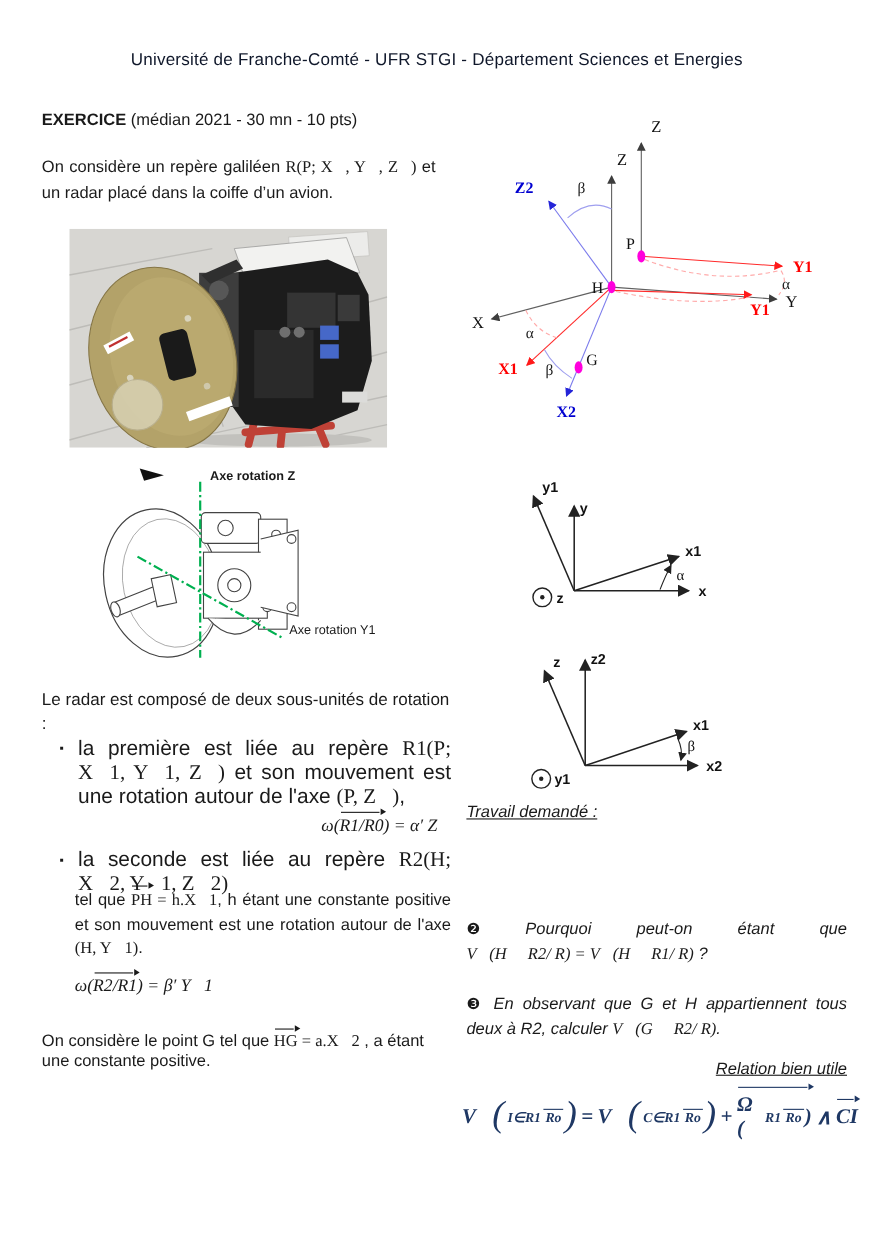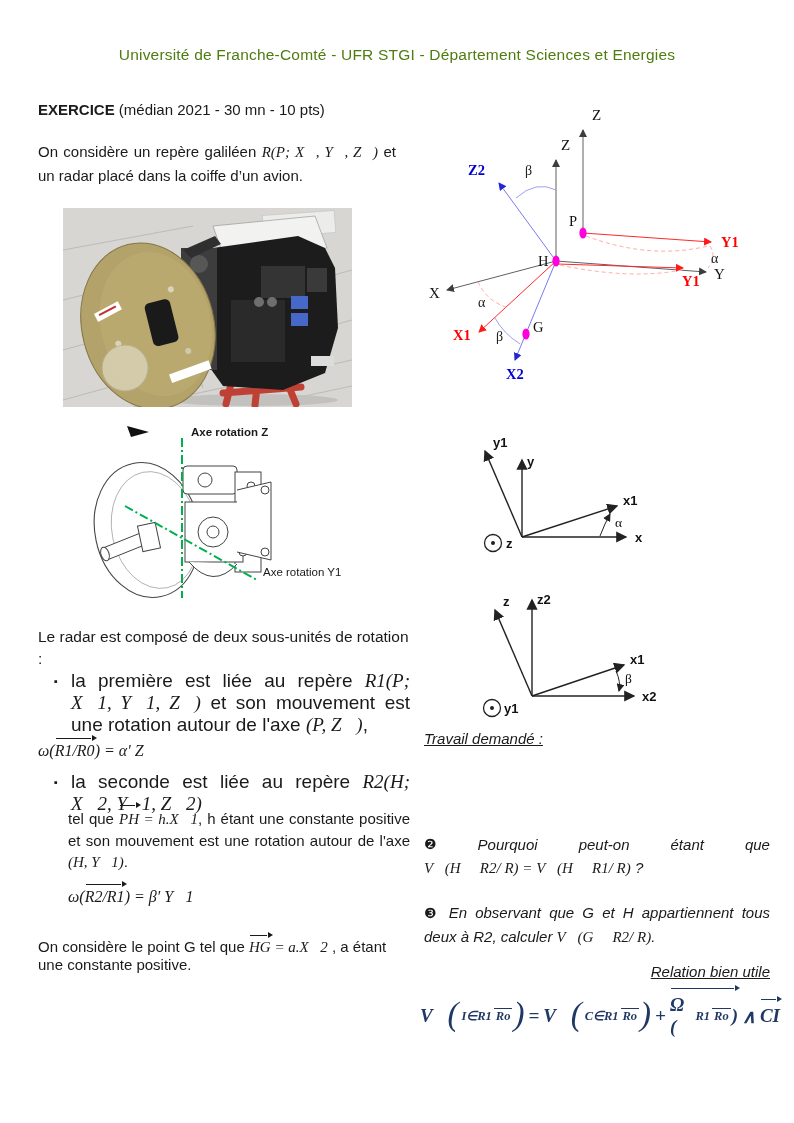--- a/index.html
+++ b/index.html
@@ -1,46 +1,46 @@
 <!DOCTYPE html>
 <html><head>
 <meta charset="utf-8">
 <style>
   html,body{margin:0;padding:0;background:#ffffff;}
   #page{position:relative;width:794px;height:1123px;background:#fff;overflow:hidden;
         font-family:"Liberation Sans",sans-serif;color:#1a1a1a;}
   .abs{position:absolute;}
 
   
-  #hdr{top:46px;left:0;width:794px;text-align:center;font-size:15.5px;color:#4d7c0f;letter-spacing:.2px;}
+  #hdr{top:46px;left:0;width:794px;text-align:center;font-size:15.5px;color:#0f172a;letter-spacing:.2px;}
 
   
   #title{top:101px;left:38px;font-size:15px;}
   #title b{font-weight:bold;}
 
   
   .para{font-size:15px;line-height:23px;text-align:justify;}
-  .math{font-family:"Liberation Serif",serif;font-style:italic;}
+  .math{font-family:"Liberation Serif",serif;}
   .eq{font-family:"Liberation Serif",serif;font-style:italic;font-size:16px;}
 
   
   .wvec{position:relative;display:inline-block;}
   .wvec::before{content:"";position:absolute;left:1px;right:4px;top:-4px;border-top:1.3px solid currentColor;}
   .wvec::after{content:"";position:absolute;right:-2px;top:-7.5px;width:0;height:0;
                border-style:solid;border-width:3.2px 0 3.2px 5.5px;
                border-color:transparent transparent transparent currentColor;}
 
   
   #intro{top:140px;left:38px;width:358px;}
   #lead{top:626px;left:38px;width:372px;font-size:15.5px;line-height:22px;}
   .bullet-row{display:flex;}
   .bullet-marker{width:17px;padding-left:2px;font-size:11px;line-height:22px;}
   .bullet-text{flex:1;text-align:justify;font-size:19px;line-height:22px;}
   #b1{top:670px;left:52px;width:358px;}
-  #eq1{top:742px;left:38px;width:372px;text-align:left;}
+  #eq1{top:742px;left:38px;width:372px;text-align:right;}
   #b2{top:771px;left:52px;width:358px;}
   #b2body{top:808px;left:68px;width:342px;font-size:15px;line-height:21px;text-align:justify;}
   #eq2{top:888px;left:68px;}
   #gpar{top:938px;left:38px;width:372px;font-size:15px;line-height:17px;}
 
   
   .work{font-size:15px;line-height:23px;font-style:italic;}
   #workhead{top:727px;left:424px;text-decoration:underline;}
   #q1{top:763px;left:424px;width:346px;text-align:justify;}
   #q2{top:833px;left:424px;width:346px;}

